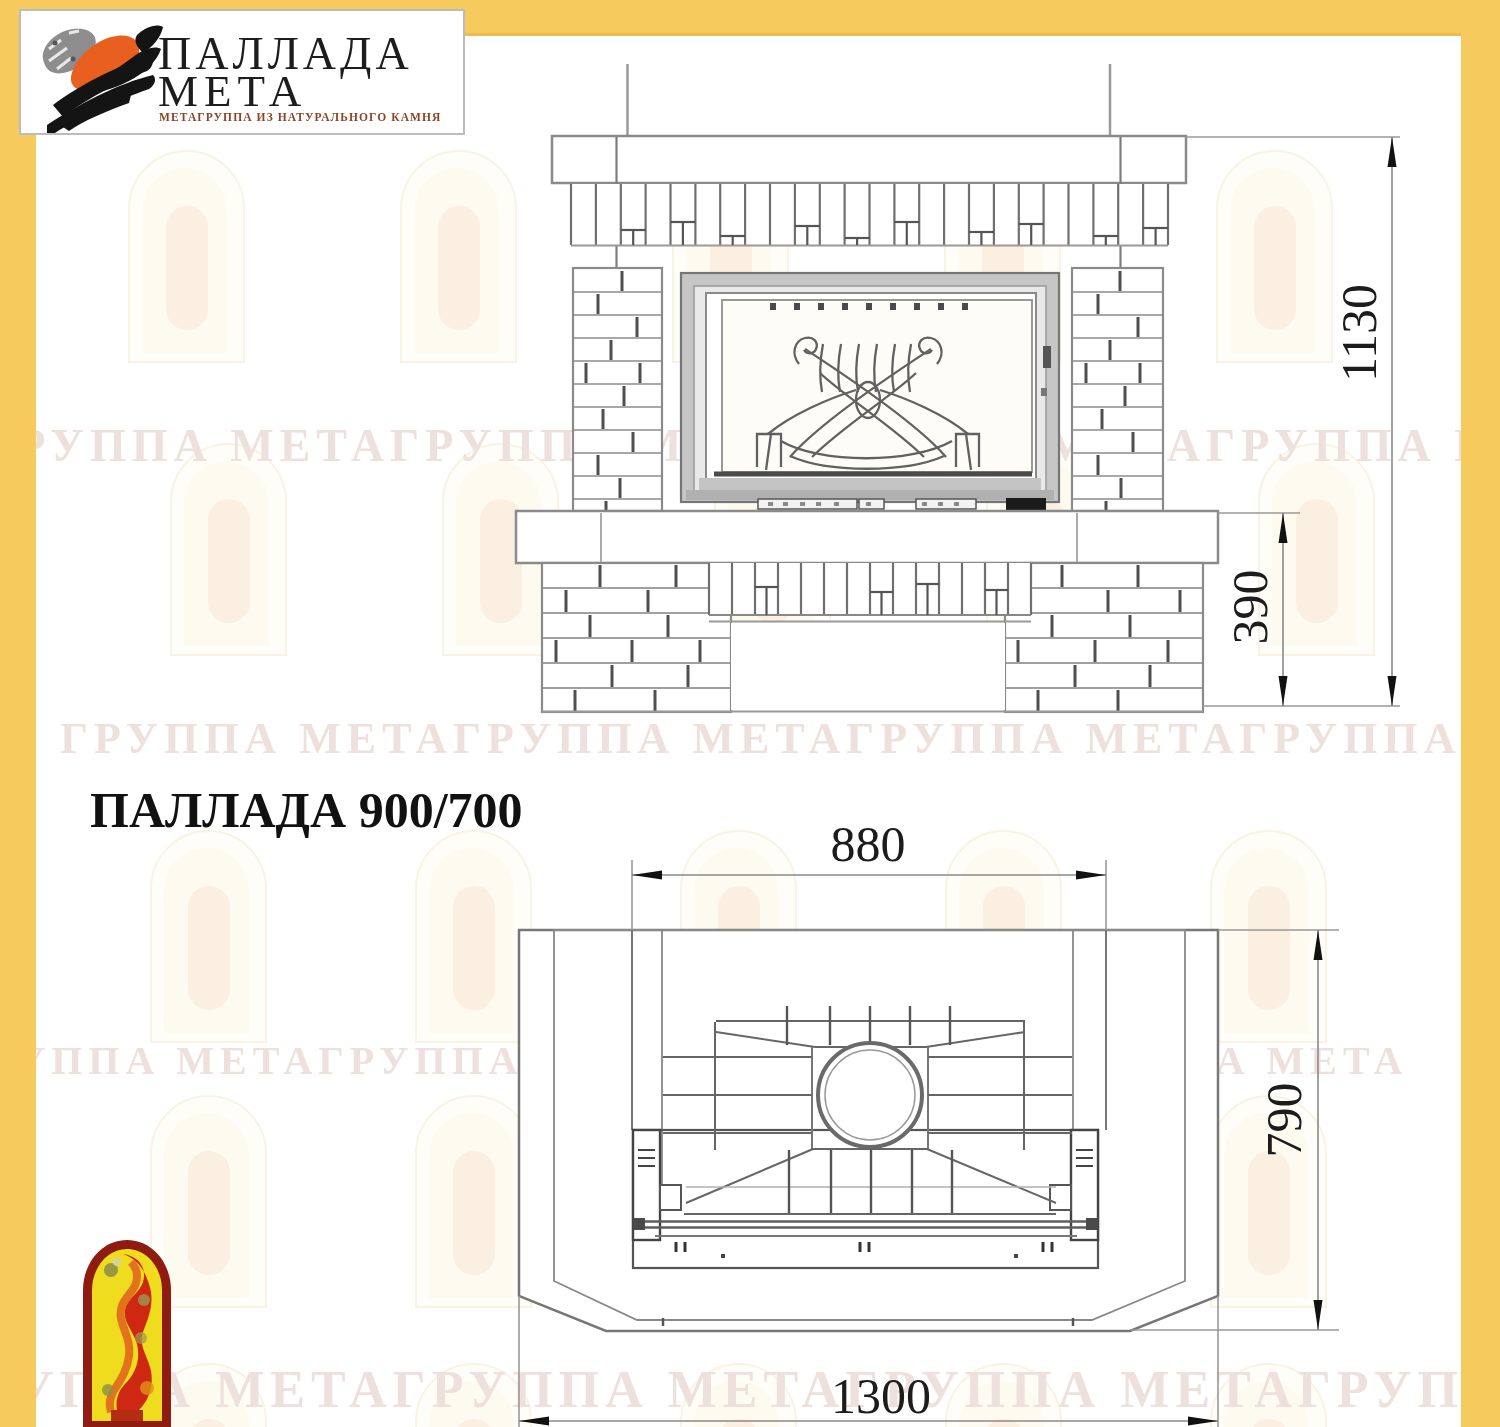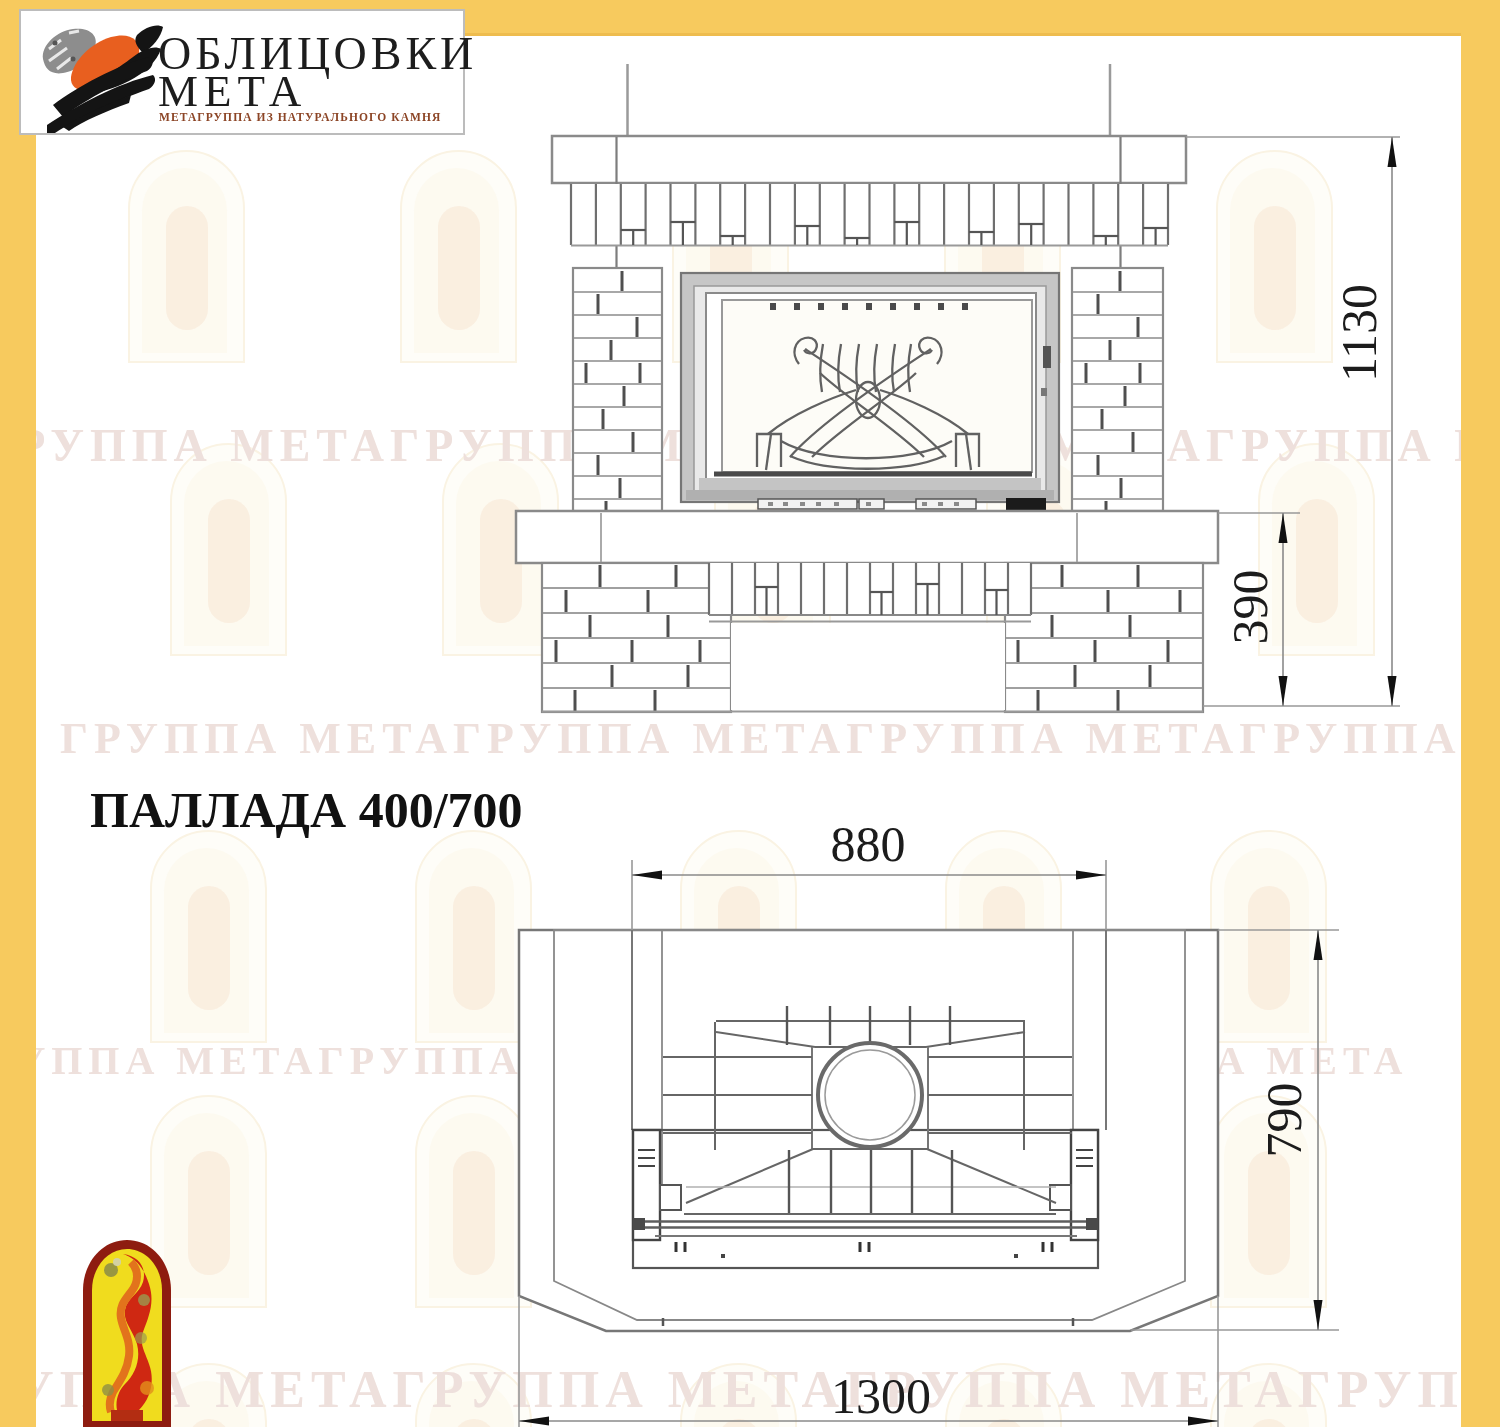--- a/index.html
+++ b/index.html
@@ -165,21 +165,21 @@
 <circle cx="22" cy="24" r="2.5" fill="#555"></circle>
         <circle cx="40" cy="40" r="2.5" fill="#555"></circle>
 <path d="M38,58 C40,42 58,24 78,18 C96,13 108,20 106,34 C104,48 86,64 66,70 C48,75 37,70 38,58 Z" fill="#e85f1f"></path>
 <path d="M104,16 C112,8 124,4 130,8 C128,18 120,28 110,34 C104,28 100,22 104,16 Z" fill="#141414"></path>
 <path d="M100,38 C110,30 122,26 128,30 C124,42 112,54 96,62 C78,71 60,76 50,74 C60,66 84,50 100,38 Z" fill="#141414"></path>
 <path d="M20,86 C44,68 84,46 116,38 C122,42 120,48 114,52 C82,64 48,84 30,98 Z" fill="#141414"></path>
 <path d="M14,106 C44,86 86,64 120,56 C124,60 122,66 116,70 C82,82 44,100 22,114 L14,114 Z" fill="#141414"></path>
 <path d="M30,108 C50,96 76,84 98,76 L96,84 C74,92 50,102 36,112 Z" fill="#141414"></path>
 </svg>
 
-<div class="lt" style="left:137px;top:16px;font-size:46px;letter-spacing:4px;">ОБЛИЦОВКИ</div>
+<div class="lt" style="left:137px;top:16px;font-size:46px;letter-spacing:4px;">ПАЛЛАДА</div>
 
 <div class="lt" style="left:137px;top:54px;font-size:45px;letter-spacing:6px;">МЕТА</div>
 
 <div class="lt" style="left:138px;top:100px;font-size:11.5px;letter-spacing:1.1px;color:#8c4526;font-weight:bold;">МЕТАГРУППА ИЗ НАТУРАЛЬНОГО КАМНЯ</div>
 </div>
 <svg class="draw" width="1500" height="1427" viewBox="0 0 1500 1427">
 
 <g>
         <line x1="627.5" y1="64" x2="627.5" y2="137" stroke="#9a9a9a" stroke-width="2.5" stroke-linecap="butt"></line>
         <line x1="1110" y1="64" x2="1110" y2="137" stroke="#9a9a9a" stroke-width="2.5" stroke-linecap="butt"></line>
@@ -604,21 +604,21 @@
 <g>
 <line x1="519" y1="1296" x2="519" y2="1427" stroke="#999" stroke-width="1.6" stroke-linecap="butt"></line>
 <line x1="1218" y1="1296" x2="1218" y2="1427" stroke="#999" stroke-width="1.6" stroke-linecap="butt"></line>
 <line x1="519" y1="1421" x2="1218" y2="1421" stroke="#8a8a8a" stroke-width="1.6" stroke-linecap="butt"></line>
 <polygon points="519,1421 549,1416.5 549,1425.5" fill="#111"></polygon>
 <polygon points="1218,1421 1188,1416.5 1188,1425.5" fill="#111"></polygon>
 <text x="881" y="1413" font-family="Liberation Serif, serif" font-size="50" font-weight="normal" fill="#1c1c1c" text-anchor="middle">1300</text>
 </g>
 </svg>
 
-<div class="title">ПАЛЛАДА 400/700</div>
+<div class="title">ПАЛЛАДА 900/700</div>
 
 <svg width="92" height="190" viewBox="0 0 92 190" style="position:absolute;left:81px;top:1238px;">
 <path d="M46,2 C72,2 90,26 90,52 L90,190 L2,190 L2,52 C2,26 20,2 46,2 Z" fill="#8e1c10"></path>
 <path d="M46,11 C66,11 81,30 81,52 L81,183 L11,183 L11,52 C11,30 26,11 46,11 Z" fill="#f0dc1e"></path>
 <path d="M42,16 C58,18 66,30 62,44 C58,56 46,60 44,72 C42,84 52,92 56,106 C60,122 54,136 44,146 C38,152 34,162 36,172 L58,172 C70,160 74,142 68,126 C64,114 58,106 62,94 C68,78 74,64 68,46 C62,28 54,20 42,16 Z" fill="#cf2812"></path>
 <path d="M50,24 C58,32 58,44 50,54 C44,62 38,68 40,80 C42,92 50,102 48,118 C46,134 38,144 32,154 C28,162 28,168 30,174" fill="none" stroke="#e2731c" stroke-width="8"></path>
 <path d="M30,172 L62,172 L62,183 L30,183 Z" fill="#b32d12"></path>
 <circle cx="30" cy="32" r="7" fill="#8f8f45" opacity="0.9"></circle>
 <circle cx="36" cy="24" r="4" fill="#cfcfb0" opacity="0.9"></circle>
 <circle cx="63" cy="62" r="6" fill="#9a9a50" opacity="0.8"></circle>

